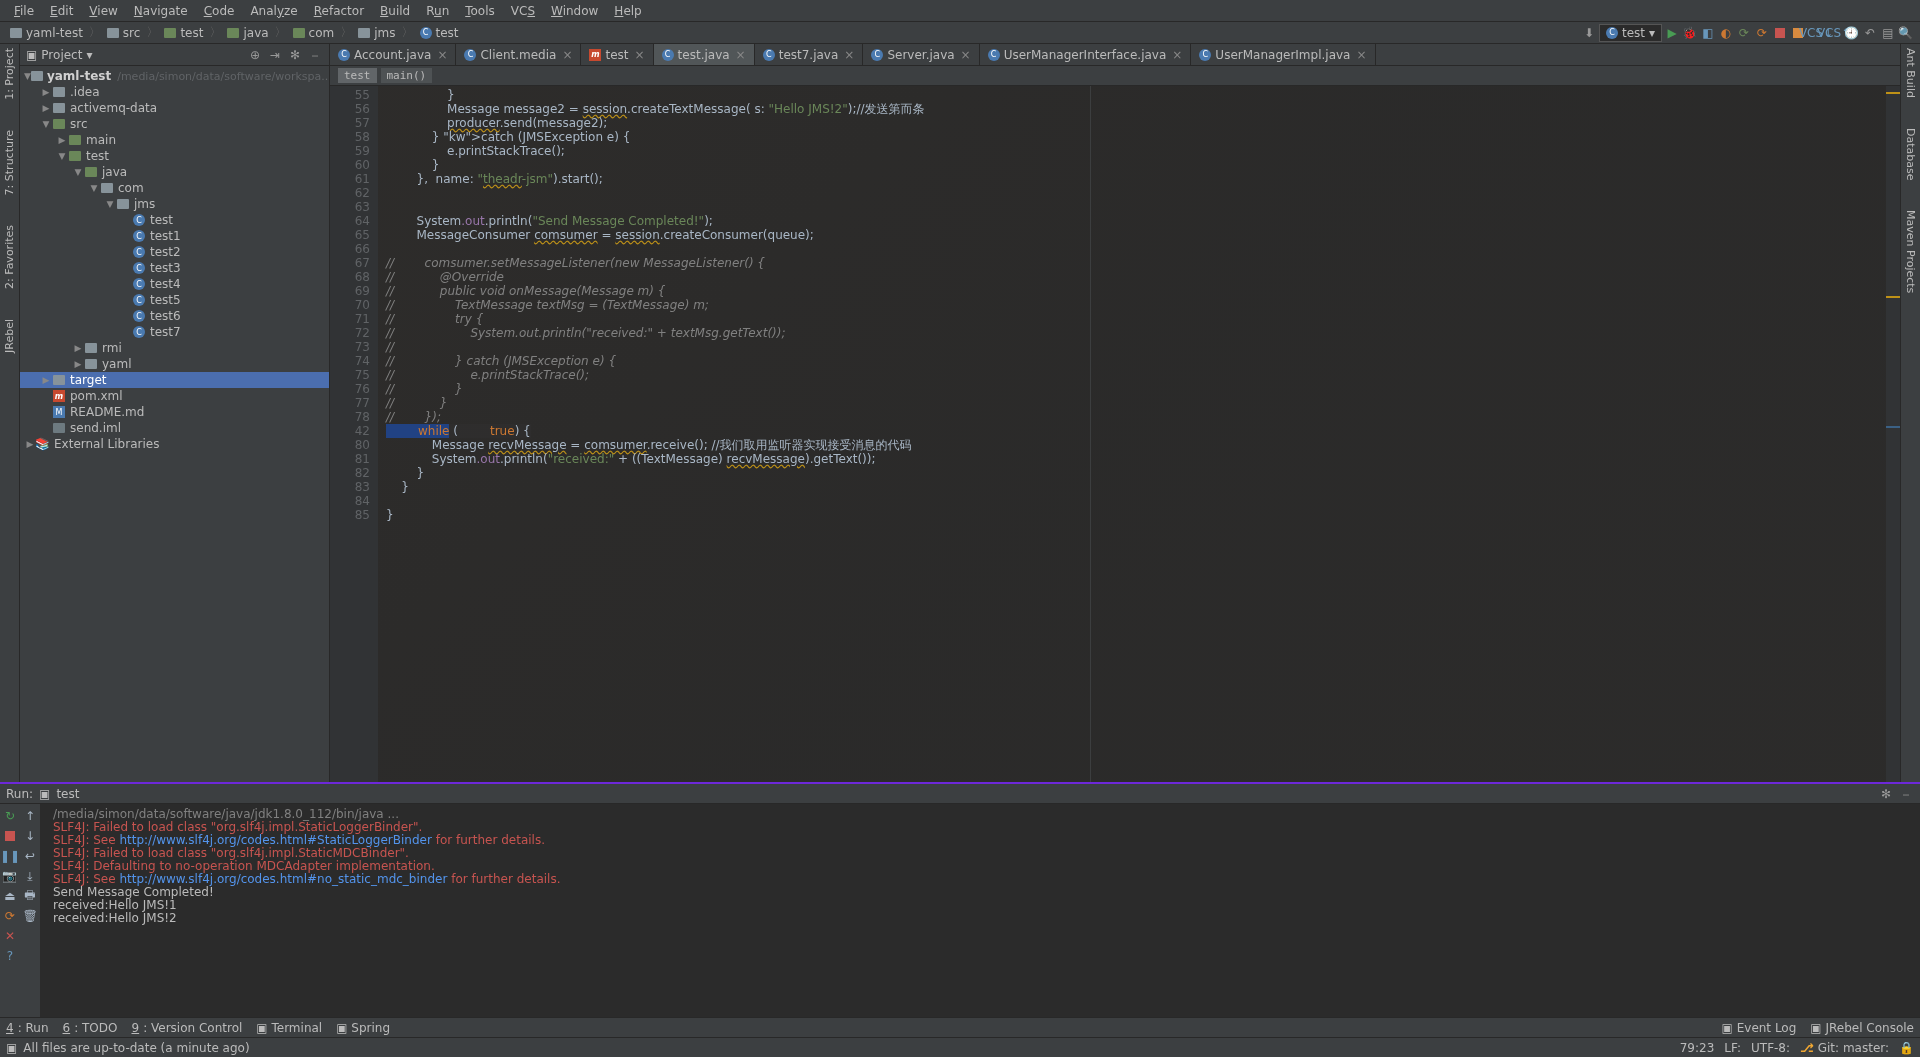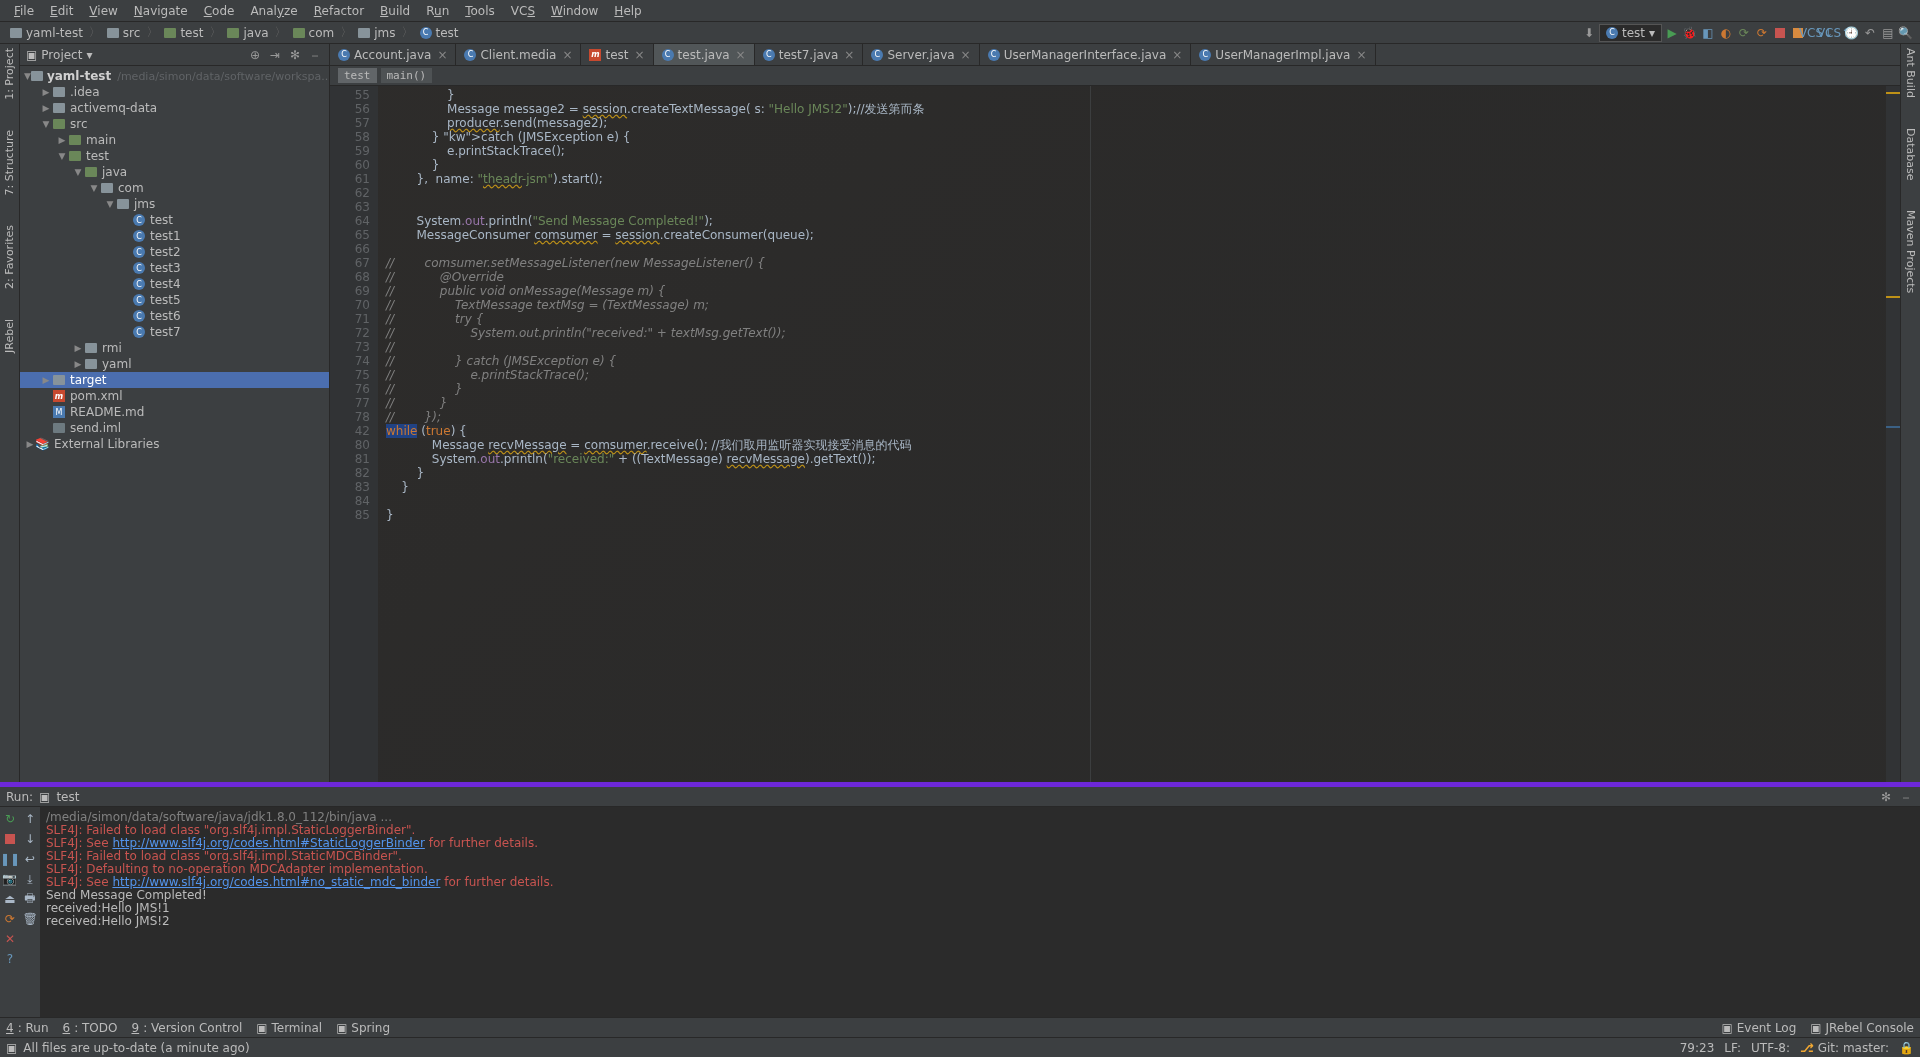--- a/index.html
+++ b/index.html
@@ -41,39 +41,39 @@
 .tab.active { background: #515658; }
 .tab-close { color: #888; margin-left: 2px; }
 .breadcrumb-bar { height: 20px; background: #3c3f41; display: flex; align-items: center; padding: 0 8px; gap: 4px; border-bottom: 1px solid #282828; }
 .bc-item { background: #4e5254; padding: 1px 6px; color: #bbb; cursor: pointer; font-family: monospace; font-size: 11px; }
 .bc-item.hl { background: #616568; }
 .code-area { flex: 1; display: flex; overflow: hidden; background: #2b2b2b; background-image: linear-gradient(135deg, rgba(60,50,40,0.15) 0%, rgba(40,35,30,0.1) 50%, rgba(50,45,40,0.15) 100%); position: relative; }
 .gutter-nums { width: 48px; background: #313335; color: #606366; font-family: monospace; font-size: 12px; text-align: right; padding: 2px 8px 2px 2px; line-height: 14px; }
 .gutter-nums div { height: 14px; }
 .code-lines { flex: 1; font-family: monospace; font-size: 12px; line-height: 14px; padding: 2px 0; white-space: pre; overflow: hidden; }
 .code-lines div { height: 14px; padding-left: 8px; }
-.kw { color: #cc7832; }
+.kw { color: #cc7832; padding-left: 32px; }
 .str { color: #6a8759; }
 .cmt { color: #808080; font-style: italic; }
 .fld { color: #9876aa; }
 .warn { text-decoration: underline wavy #be9117; }
 .hl-line { background: rgba(50,50,50,0.4); }
 .hl-word { background: #214283; }
 .right-margin { position: absolute; left: 760px; top: 0; bottom: 0; width: 1px; background: #3c3e3f; }
 .minimap { width: 14px; background: #313335; position: relative; }
 .minimap-mark { position: absolute; width: 100%; height: 2px; }
-.run-panel { height: 235px; background: #2b2b2b; border-top: 5px solid #6d28d9; display: flex; flex-direction: column; }
+.run-panel { height: 235px; background: #2b2b2b; border-top: 2px solid #6d28d9; display: flex; flex-direction: column; }
 .run-panel-header { height: 20px; background: #3c3f41; display: flex; align-items: center; justify-content: space-between; padding: 0 6px; border-bottom: 1px solid #282828; color: #bbb; }
 .run-body { flex: 1; display: flex; overflow: hidden; }
 .run-tool-col { width: 20px; background: #3c3f41; display: flex; flex-direction: column; align-items: center; padding: 4px 0; gap: 4px; }
 .run-tool-col2 { width: 20px; background: #3c3f41; display: flex; flex-direction: column; align-items: center; padding: 4px 0; gap: 4px; }
 .run-btn { width: 16px; height: 16px; display: flex; align-items: center; justify-content: center; cursor: pointer; font-size: 12px; }
-.console { flex: 1; font-family: monospace; font-size: 12px; line-height: 13px; padding: 4px 6px; overflow: auto; color: #bbb; }
+.console { flex: 1; font-family: monospace; font-size: 12px; line-height: 13px; padding: 4px 13px; overflow: auto; color: #bbb; }
 .console .err { color: #c75450; }
-.console .link { color: #5394ec; text-decoration: underline; }
+.console .link { color: #5394ec; }
 .tool-bar-bottom { height: 20px; background: #3c3f41; border-top: 1px solid #282828; display: flex; align-items: center; padding: 0 6px; gap: 12px; color: #bbb; justify-content: space-between; }
 .tool-bar-bottom-left { display: flex; gap: 14px; }
 .tbb-item { display: flex; align-items: center; gap: 4px; cursor: pointer; }
 .statusbar { height: 20px; background: #3c3f41; border-top: 1px solid #282828; display: flex; align-items: center; padding: 0 6px; justify-content: space-between; color: #bbb; font-size: 11px; }
 .status-right { display: flex; gap: 10px; }
 .run-config { background: #2b2b2b; padding: 1px 6px; border: 1px solid #555; display: flex; align-items: center; gap: 4px; color: #bbb; }
 .git-icon { color: #f0a732; font-weight: bold; }
 </style>
 </head>
 <body>

